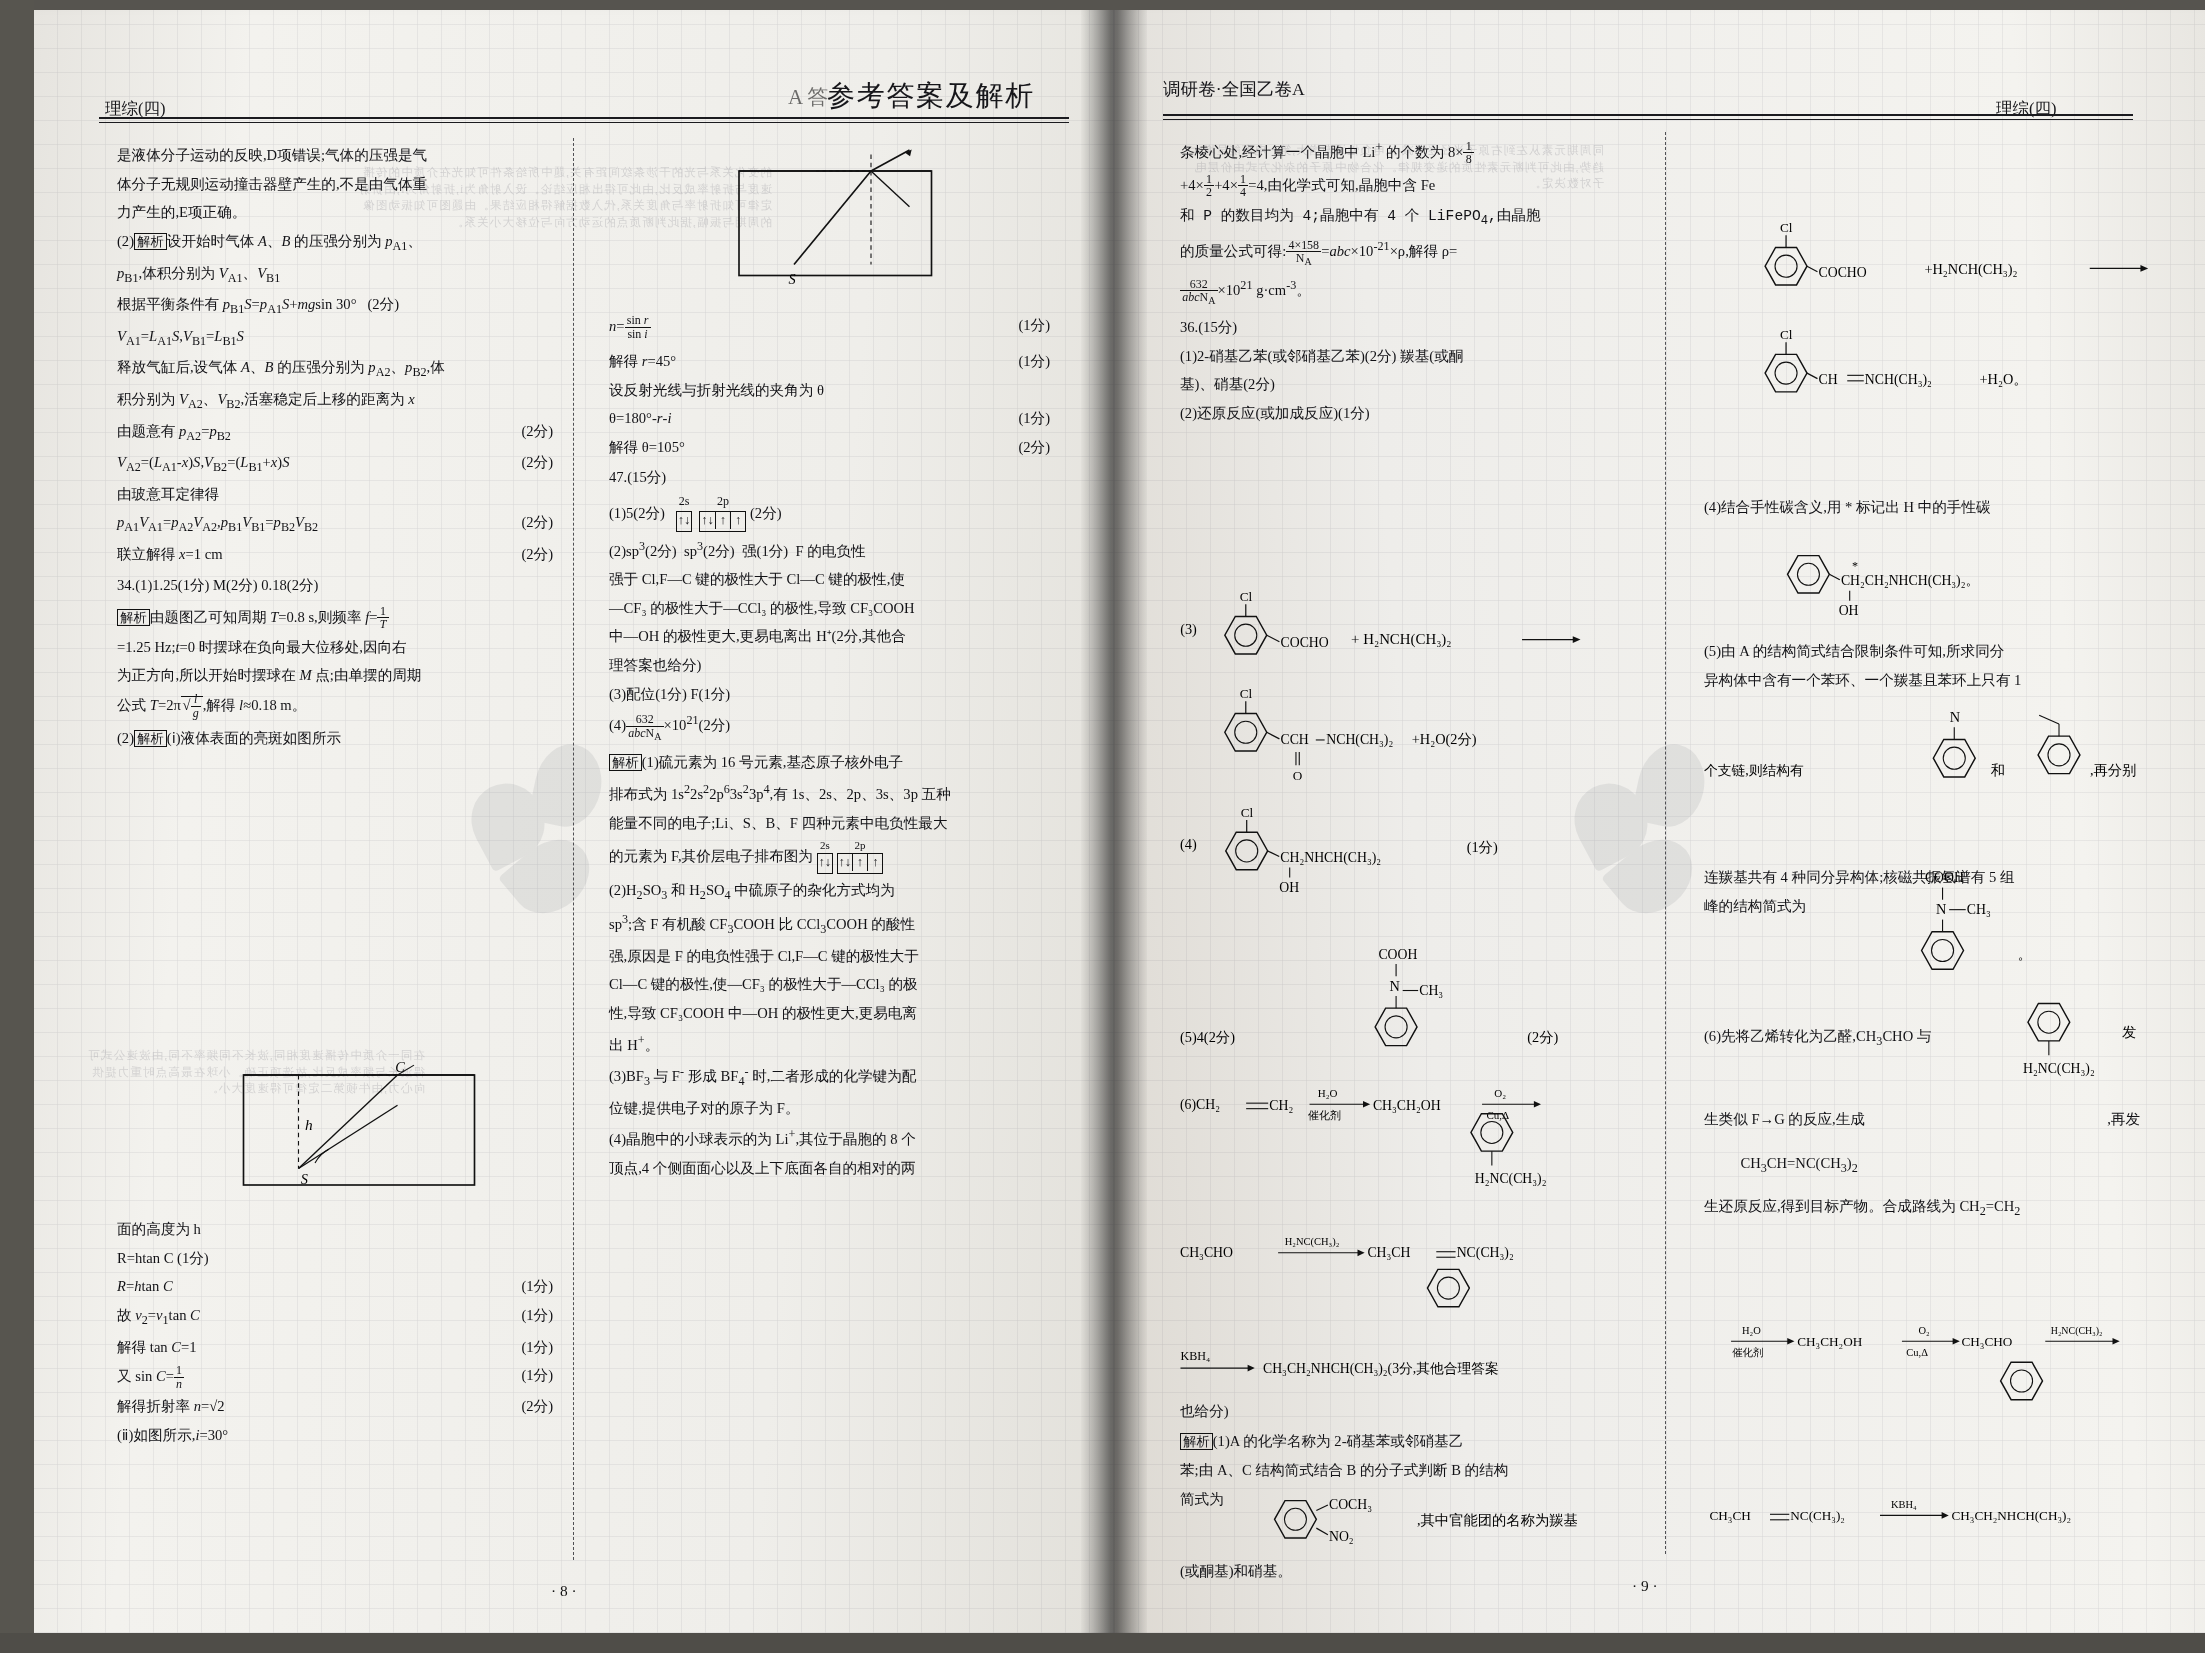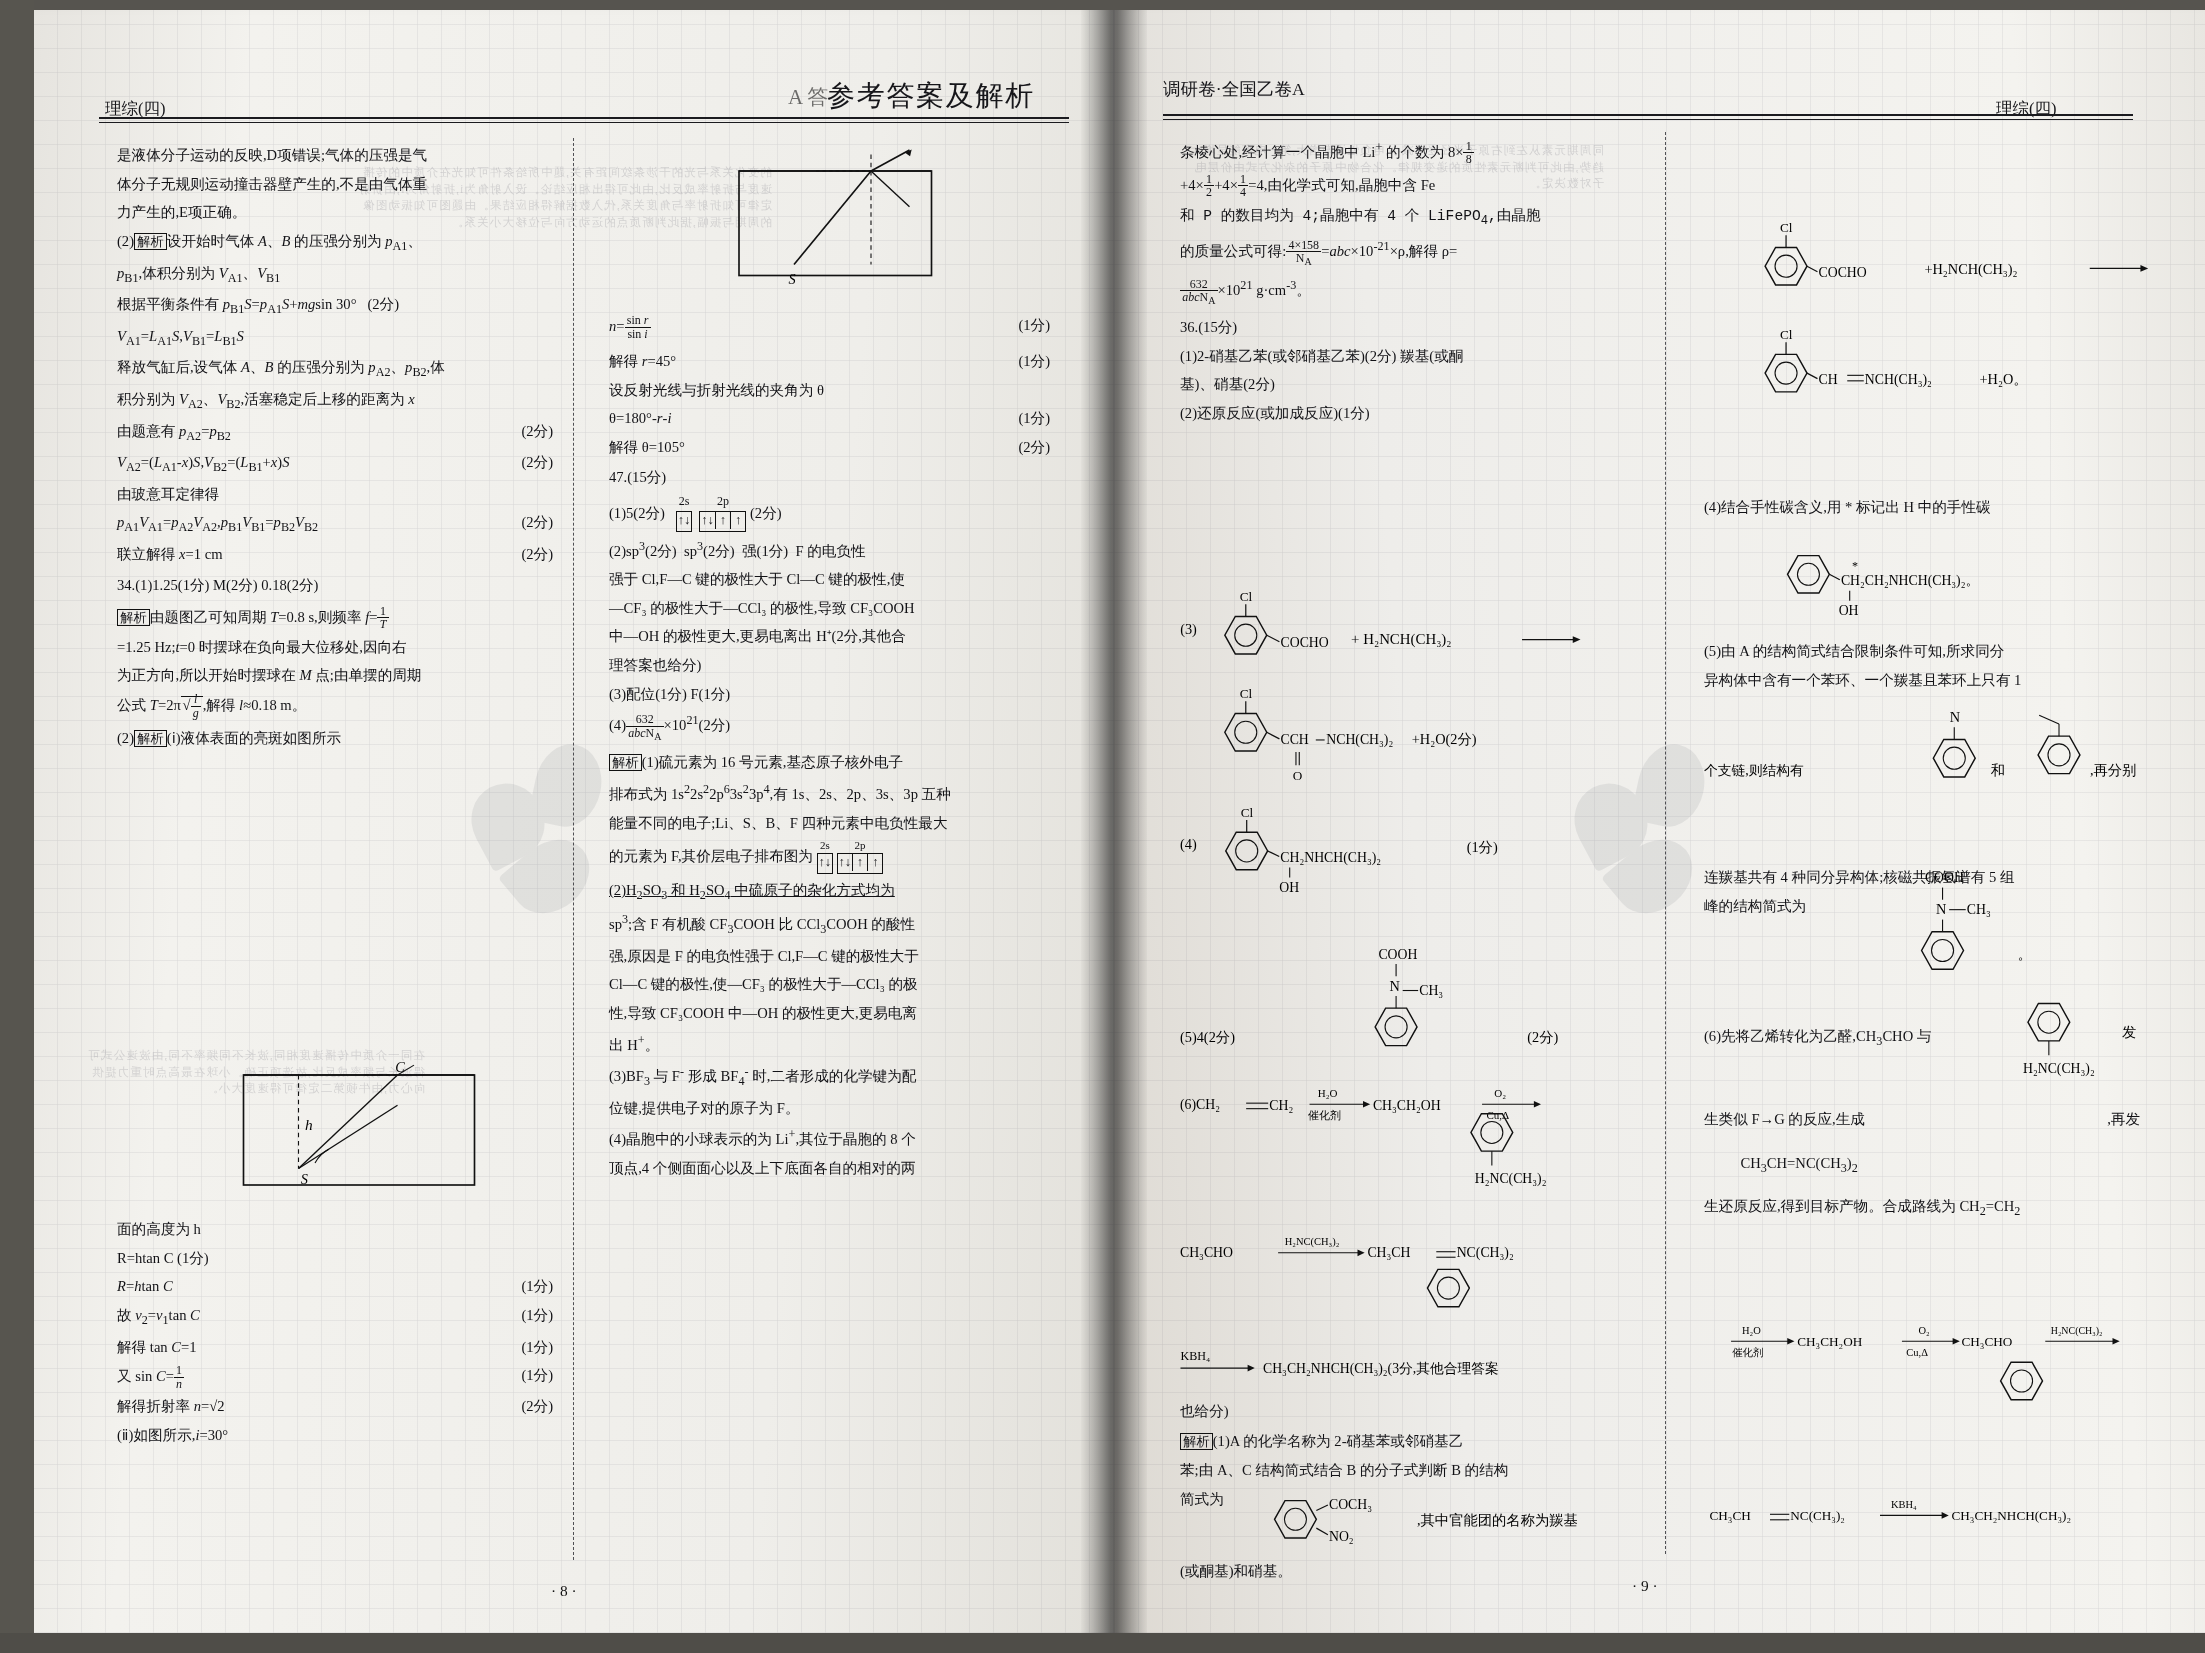--- a/index.html
+++ b/index.html
@@ -186,21 +186,21 @@
     <p>中—OH 的极性更大,更易电离出 H⁺(2分,其他合</p>
     <p>理答案也给分)</p>
     <p>(3)配位(1分)   F(1分)</p>
     <p>(4)<span class="frac"><span>632</span><span class="den"><i>abc</i>N<sub>A</sub></span></span>×10<sup>21</sup>(2分)</p>
     <p style="margin-top:8.8px;"><span class="sq">解析</span>(1)硫元素为 16 号元素,基态原子核外电子</p>
     <p>排布式为 1s<sup>2</sup>2s<sup>2</sup>2p<sup>6</sup>3s<sup>2</sup>3p<sup>4</sup>,有 1s、2s、2p、3s、3p 五种</p>
     <p>能量不同的电子;Li、S、B、F 四种元素中电负性最大</p>
     <p>的元素为 F,其价层电子排布图为
       <span style="display:inline-block;text-align:center;font-size:11px;line-height:1.05;">2s<br><span class="bx"><i>↑↓</i></span></span>
       <span style="display:inline-block;text-align:center;font-size:11px;line-height:1.05;">2p<br><span class="bx"><i>↑↓</i><i>↑</i><i>↑</i></span></span></p>
-    <p style="margin-top:3px;text-decoration:underline;">(2)H<sub>2</sub>SO<sub>3</sub> 和 H<sub>2</sub>SO<sub>4</sub> 中硫原子的杂化方式均为</p>
+    <p style="margin-top:3px;">(2)H<sub>2</sub>SO<sub>3</sub> 和 H<sub>2</sub>SO<sub>4</sub> 中硫原子的杂化方式均为</p>
     <p>sp<sup>3</sup>;含 F 有机酸 CF<sub>3</sub>COOH 比 CCl<sub>3</sub>COOH 的酸性</p>
     <p>强,原因是 F 的电负性强于 Cl,F—C 键的极性大于</p>
     <p>Cl—C 键的极性,使—CF₃ 的极性大于—CCl₃ 的极</p>
     <p>性,导致 CF₃COOH 中—OH 的极性更大,更易电离</p>
     <p>出 H<sup>+</sup>。</p>
     <p>(3)BF<sub>3</sub> 与 F<sup>-</sup> 形成 BF<sub>4</sub><sup>-</sup> 时,二者形成的化学键为配</p>
     <p>位键,提供电子对的原子为 F。</p>
     <p>(4)晶胞中的小球表示的为 Li<sup>+</sup>,其位于晶胞的 8 个</p>
     <p>顶点,4 个侧面面心以及上下底面各自的相对的两</p>
   </div>

